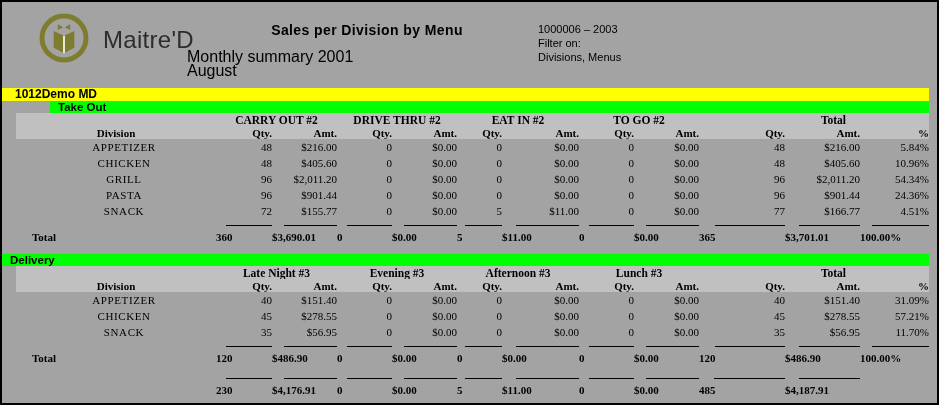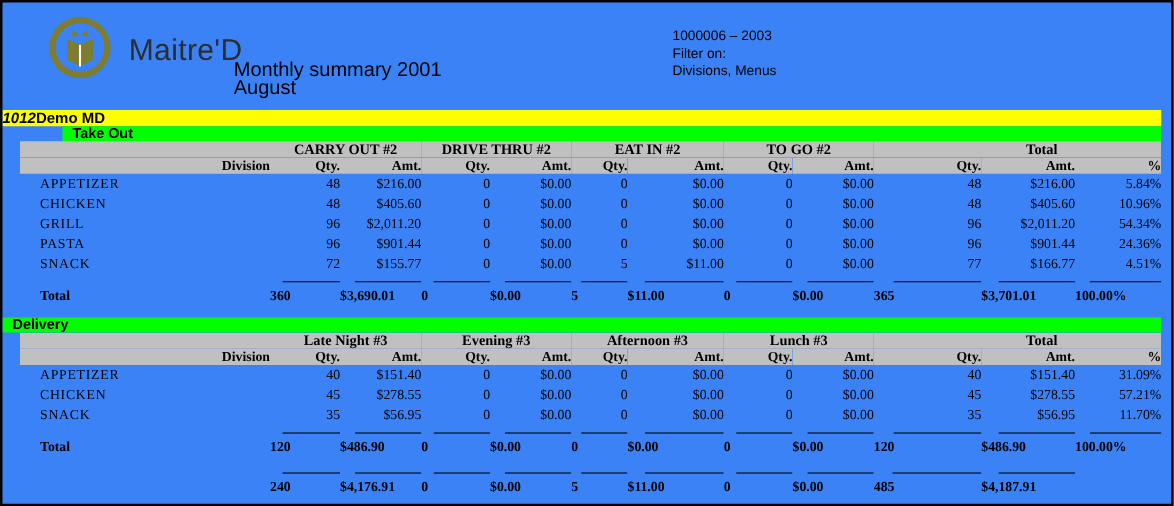--- a/index.html
+++ b/index.html
@@ -1,52 +1,52 @@
 <!DOCTYPE html>
 <html><head>
 <meta charset="utf-8">
 <style>
   html,body { margin:0; padding:0; background:#e8e8e8; }
   * { box-sizing:border-box; }
   .page {
     width:939px; height:405px;
-    background:#3b82f6;
+    background:#a3a3a3;
     border:2px solid #000;
     position:relative;
     font-family:"Liberation Sans", sans-serif;
     color:#000;
     overflow:hidden;
   }
   
   .report-header { position:relative; height:86px; }
   .logo { position:absolute; left:36px; top:10px; display:flex; align-items:center; gap:13px; }
   .brand-name { font-size:24px; color:#2d2d2d; letter-spacing:.3px; }
   .report-title { position:absolute; left:205px; top:20px; width:320px; text-align:center;
                   font-weight:bold; font-size:14px; letter-spacing:.4px; }
   .subtitle { position:absolute; left:185px; top:48px; font-weight:normal; font-size:16px; line-height:14px; }
   .meta { position:absolute; left:536px; top:20px; font-size:11px; line-height:14px; }
   
   .store-bar { height:13px; margin-right:8px; display:flex; align-items:center;
                font-weight:bold; font-size:12px; line-height:13px; }
-  .store-number { padding-left:0;font-style:italic; }
+  .store-number { padding-left:13px; }
   .store-name { }
   
   .section-bar { height:12px; margin-right:8px; font-weight:bold; font-size:11.5px;
                  line-height:12px; padding-left:8px; }
   
   table.report { margin-left:14px; width:913px; border-collapse:collapse; table-layout:fixed;
                  font-size:11px;font-family:Liberation Serif, serif; }
   table.report th, table.report td { padding:0; margin:0; overflow:hidden; white-space:nowrap; }
   tr.group-row th { height:13px; font-size:11.5px; font-weight:bold; text-align:center; }
   tr.group-row th.total-group { text-align:right; padding-right:14px; }
   tr.cols-row th { height:13px; font-size:11px; font-weight:bold; text-align:right; }
-  tr.cols-row th.division-h { text-align:right; }
+  tr.cols-row th.division-h { text-align:center; }
   .gray { background:#c0c0c0; }
   tr.data-row td { height:16px; text-align:right; }
-  tr.data-row td.division-cell { text-align:left; padding-left:16px; letter-spacing:.6px; }
+  tr.data-row td.division-cell { text-align:center; padding-left:16px; letter-spacing:.6px; }
   tr.rule-row td { height:7px; vertical-align:bottom; }
   tr.rule-row td .rule { border-top:1px solid #000; width:82%; margin-left:auto; height:0; }
   tr.total-row td { height:21px; font-weight:bold; text-align:left; vertical-align:middle; }
   tr.total-row td.division-cell { text-align:left; padding-left:16px; }
   .section { margin-top:0; }
   .section + .section { margin-top:7px; }
   .grand { margin-top:4px; }
 </style>
 </head>
 <body>
@@ -59,20 +59,21 @@
         <svg width="52" height="52" viewBox="0 0 48 48">
           <circle cx="24" cy="24" r="20.3" fill="none" stroke="#7e7d2f" stroke-width="4.6"></circle>
           <path d="M18.3 11.3 L23.2 14 L18.3 16.7 Z" fill="#7e7d2f"></path>
           <path d="M29.7 11.3 L24.8 14 L29.7 16.7 Z" fill="#7e7d2f"></path>
           <path d="M14.5 17.5 L24 22 L33.5 17.5 L33.5 33 L24 38 L14.5 33 Z" fill="#7e7d2f"></path>
           <path d="M24 22 L24 38" stroke="#ffffff" stroke-width="1.5" fill="none"></path>
         </svg>
       </span>
       <span class="brand-name">Maitre'D</span>
     </div>
+    <div class="report-title">Sales per Division by Menu</div>
     <div class="subtitle">
       <div>Monthly summary 2001</div>
       <div>August</div>
     </div>
     <div class="meta">
       <div>1000006 – 2003</div>
       <div>Filter on:</div>
       <div>Divisions, Menus</div>
     </div>
   </div>
@@ -432,21 +433,21 @@
             <td>
               <div class="rule"></div>
             </td>
             <td>
               <div class="rule"></div>
             </td>
             <td></td>
           </tr>
           <tr class="total-row">
             <td class="division-cell"></td>
-            <td>240</td>
+            <td>230</td>
             <td>$4,176.91</td>
             <td>0</td>
             <td>$0.00</td>
             <td>5</td>
             <td>$11.00</td>
             <td>0</td>
             <td>$0.00</td>
             <td>485</td>
             <td>$4,187.91</td>
             <td></td>

